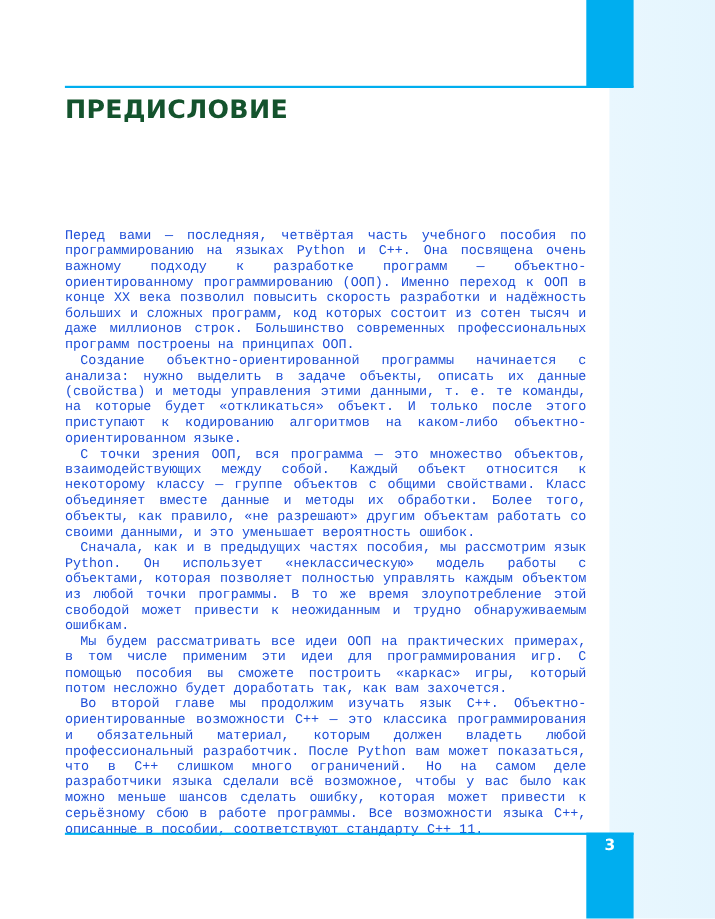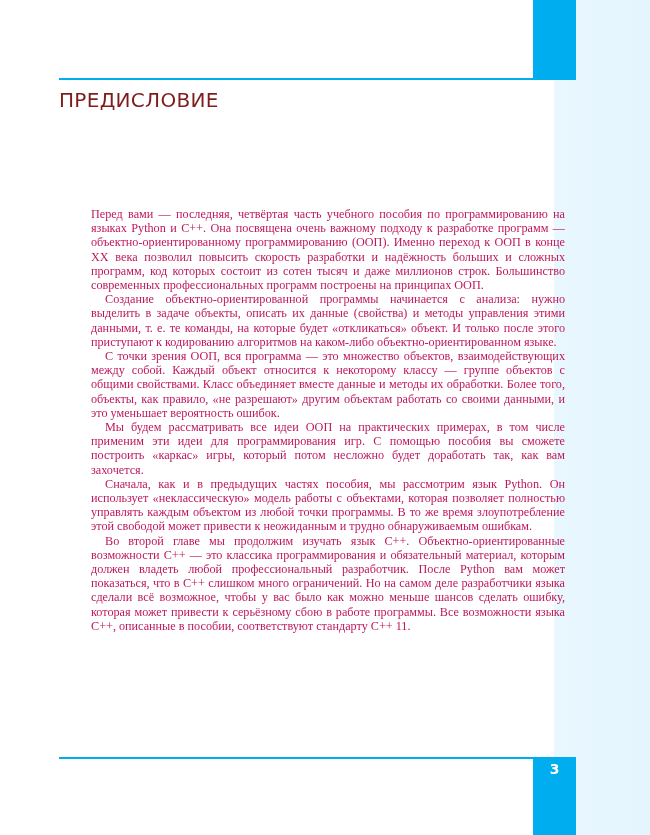--- a/index.html
+++ b/index.html
@@ -36,36 +36,35 @@
       width: 517px;
       height: 2px;
       background: #00aeef;
     }
     .title {
       position: absolute;
       left: 59px;
       top: 88px;
       margin: 0;
       font-family: "DejaVu Sans", sans-serif;
-      font-weight: normal;
-      font-size: 20px;
+      font-weight: bold;
+      font-size: 23px;
       letter-spacing: 0.3px;
-      color: #7f1d1d;
+      color: #14532d;
       line-height: 24px;
     }
     .body-text {
       position: absolute;
       left: 59px;
       top: 207px;
       width: 474px;
-      font-family: Liberation Serif, serif;
+      font-family: Liberation Mono, monospace;
       font-size: 12.2px;
       line-height: 14.2px;
-      color: #be185d;
-      margin-left: 32px;
+      color: #1d4ed8;
     }
     .body-text p {
       margin: 0;
       text-align: justify;
       text-indent: 14px;
       hyphens: manual;
     }
     .body-text p.first {
       text-indent: 0;
     }
@@ -104,21 +103,21 @@
 <div class="side-panel"></div>
 <div class="top-tab"></div>
 <div class="top-rule"></div>
 
 <h1 class="title">ПРЕДИСЛОВИЕ</h1>
 
 <div class="body-text">
   <p class="first">Перед вами — последняя, четвёртая часть учебного пособия по программированию на языках Python и C++. Она посвящена очень важному подходу к разработке программ — объектно-ориентированному программированию (ООП). Именно переход к ООП в конце XX века позволил повысить скорость разработки и надёжность больших и сложных программ, код которых состоит из сотен тысяч и даже миллионов строк. Большинство современных профессиональных программ построены на принципах ООП.</p>
   <p>Создание объектно-ориентированной программы начинается с анализа: нужно выделить в задаче объекты, описать их данные (свойства) и методы управления этими данными, т. е. те команды, на которые будет «откликаться» объект. И только после этого приступают к кодированию алгоритмов на каком-либо объектно-ориентированном языке.</p>
   <p>С точки зрения ООП, вся программа — это множество объектов, взаимодействующих между собой. Каждый объект относится к некоторому классу — группе объектов с общими свойствами. Класс объединяет вместе данные и методы их обработки. Более того, объекты, как правило, «не разрешают» другим объектам работать со своими данными, и это уменьшает вероятность ошибок.</p>
+  <p>Сначала, как и в предыдущих частях пособия, мы рассмотрим язык Python. Он использует «неклассическую» модель работы с объектами, которая позволяет полностью управлять каждым объектом из любой точки программы. В то же время злоупотребление этой свободой может привести к неожиданным и трудно обнаруживаемым ошибкам.</p>
   <p>Мы будем рассматривать все идеи ООП на практических примерах, в том числе применим эти идеи для программирования игр. С помощью пособия вы сможете построить «каркас» игры, который потом несложно будет доработать так, как вам захочется.</p>
-  <p>Сначала, как и в предыдущих частях пособия, мы рассмотрим язык Python. Он использует «неклассическую» модель работы с объектами, которая позволяет полностью управлять каждым объектом из любой точки программы. В то же время злоупотребление этой свободой может привести к неожиданным и трудно обнаруживаемым ошибкам.</p>
   <p>Во второй главе мы продолжим изучать язык C++. Объектно-ориентированные возможности C++ — это классика программирования и обязательный материал, которым должен владеть любой профессиональный разработчик. После Python вам может показаться, что в C++ слишком много ограничений. Но на самом деле разработчики языка сделали всё возможное, чтобы у вас было как можно меньше шансов сделать ошибку, которая может привести к серьёзному сбою в работе программы. Все возможности языка C++, описанные в пособии, соответствуют стандарту C++ 11.</p>
 </div>
 
 <div class="bottom-rule"></div>
 <div class="page-tab">
   <div class="page-number">3</div>
 </div>
 
 </body></html>

